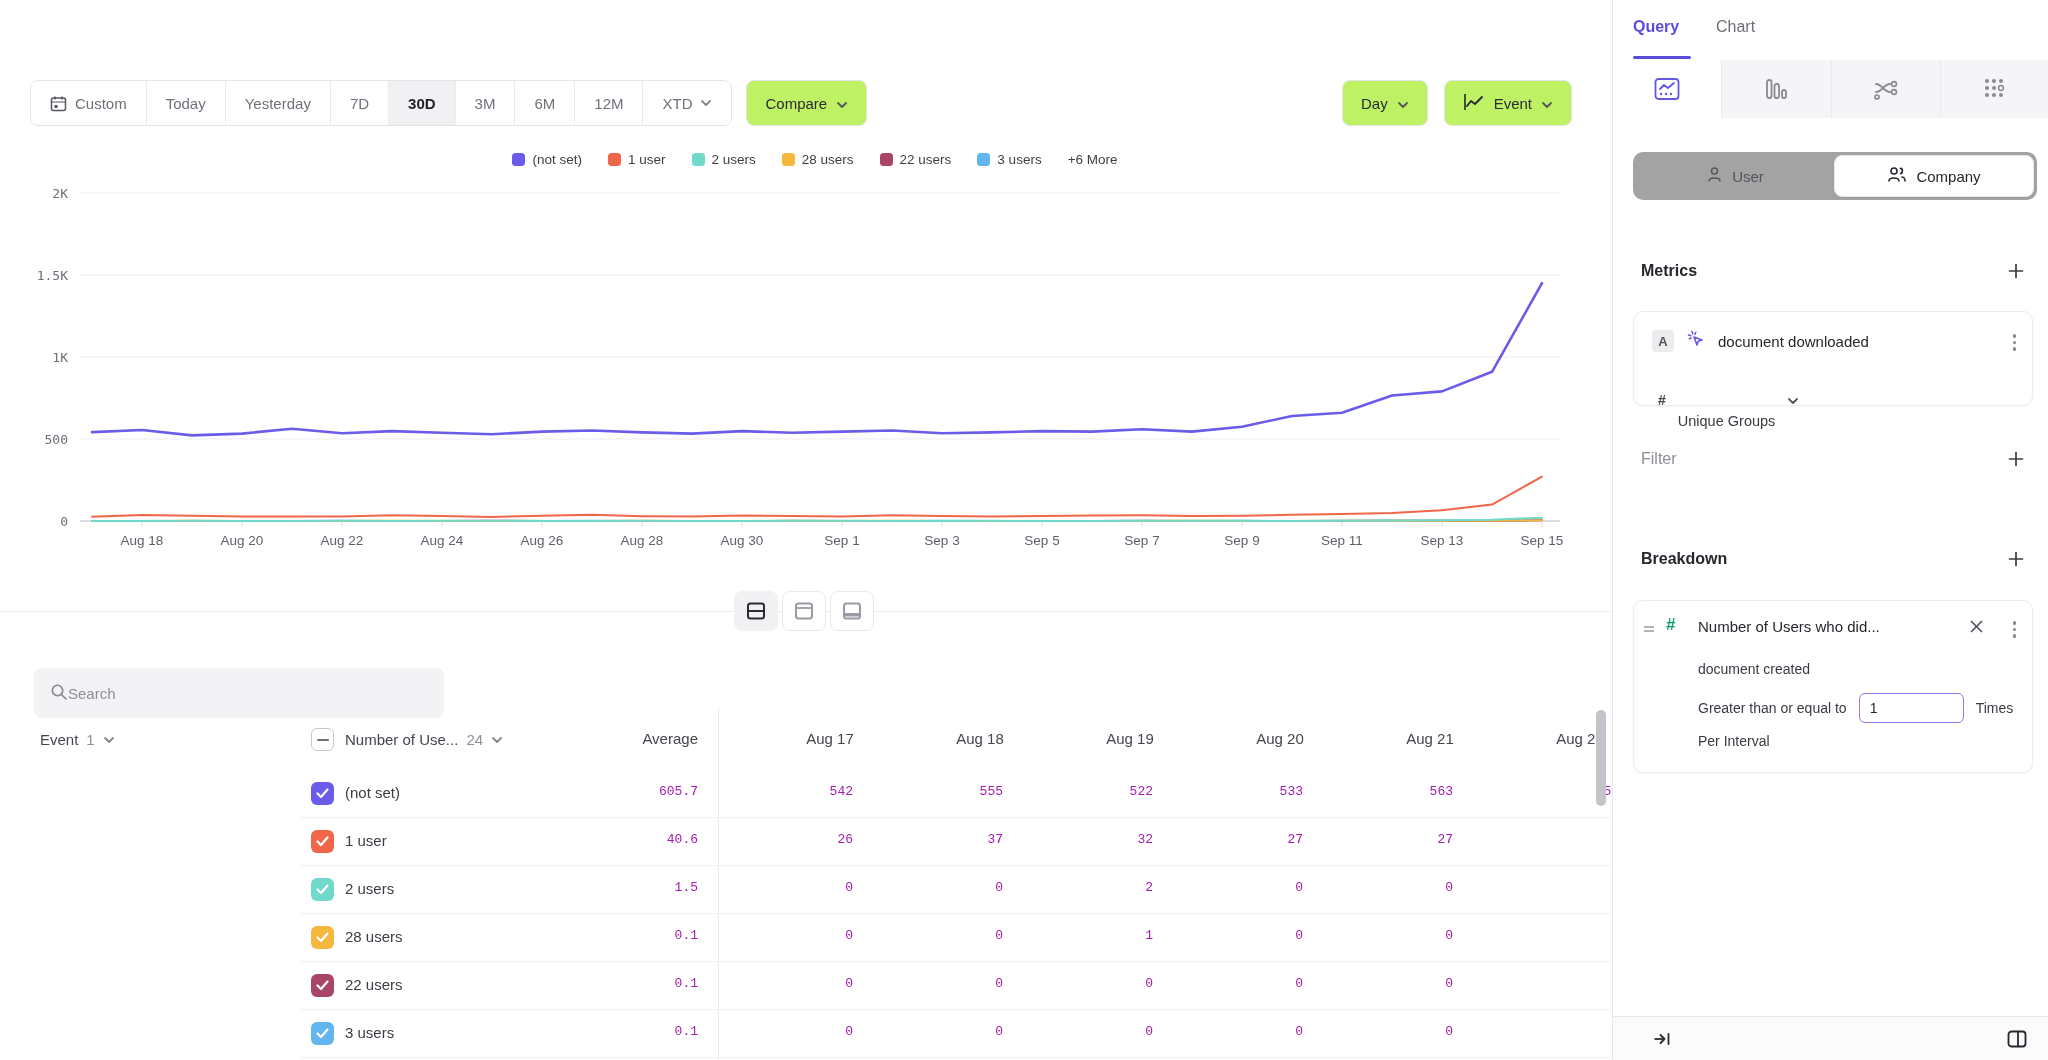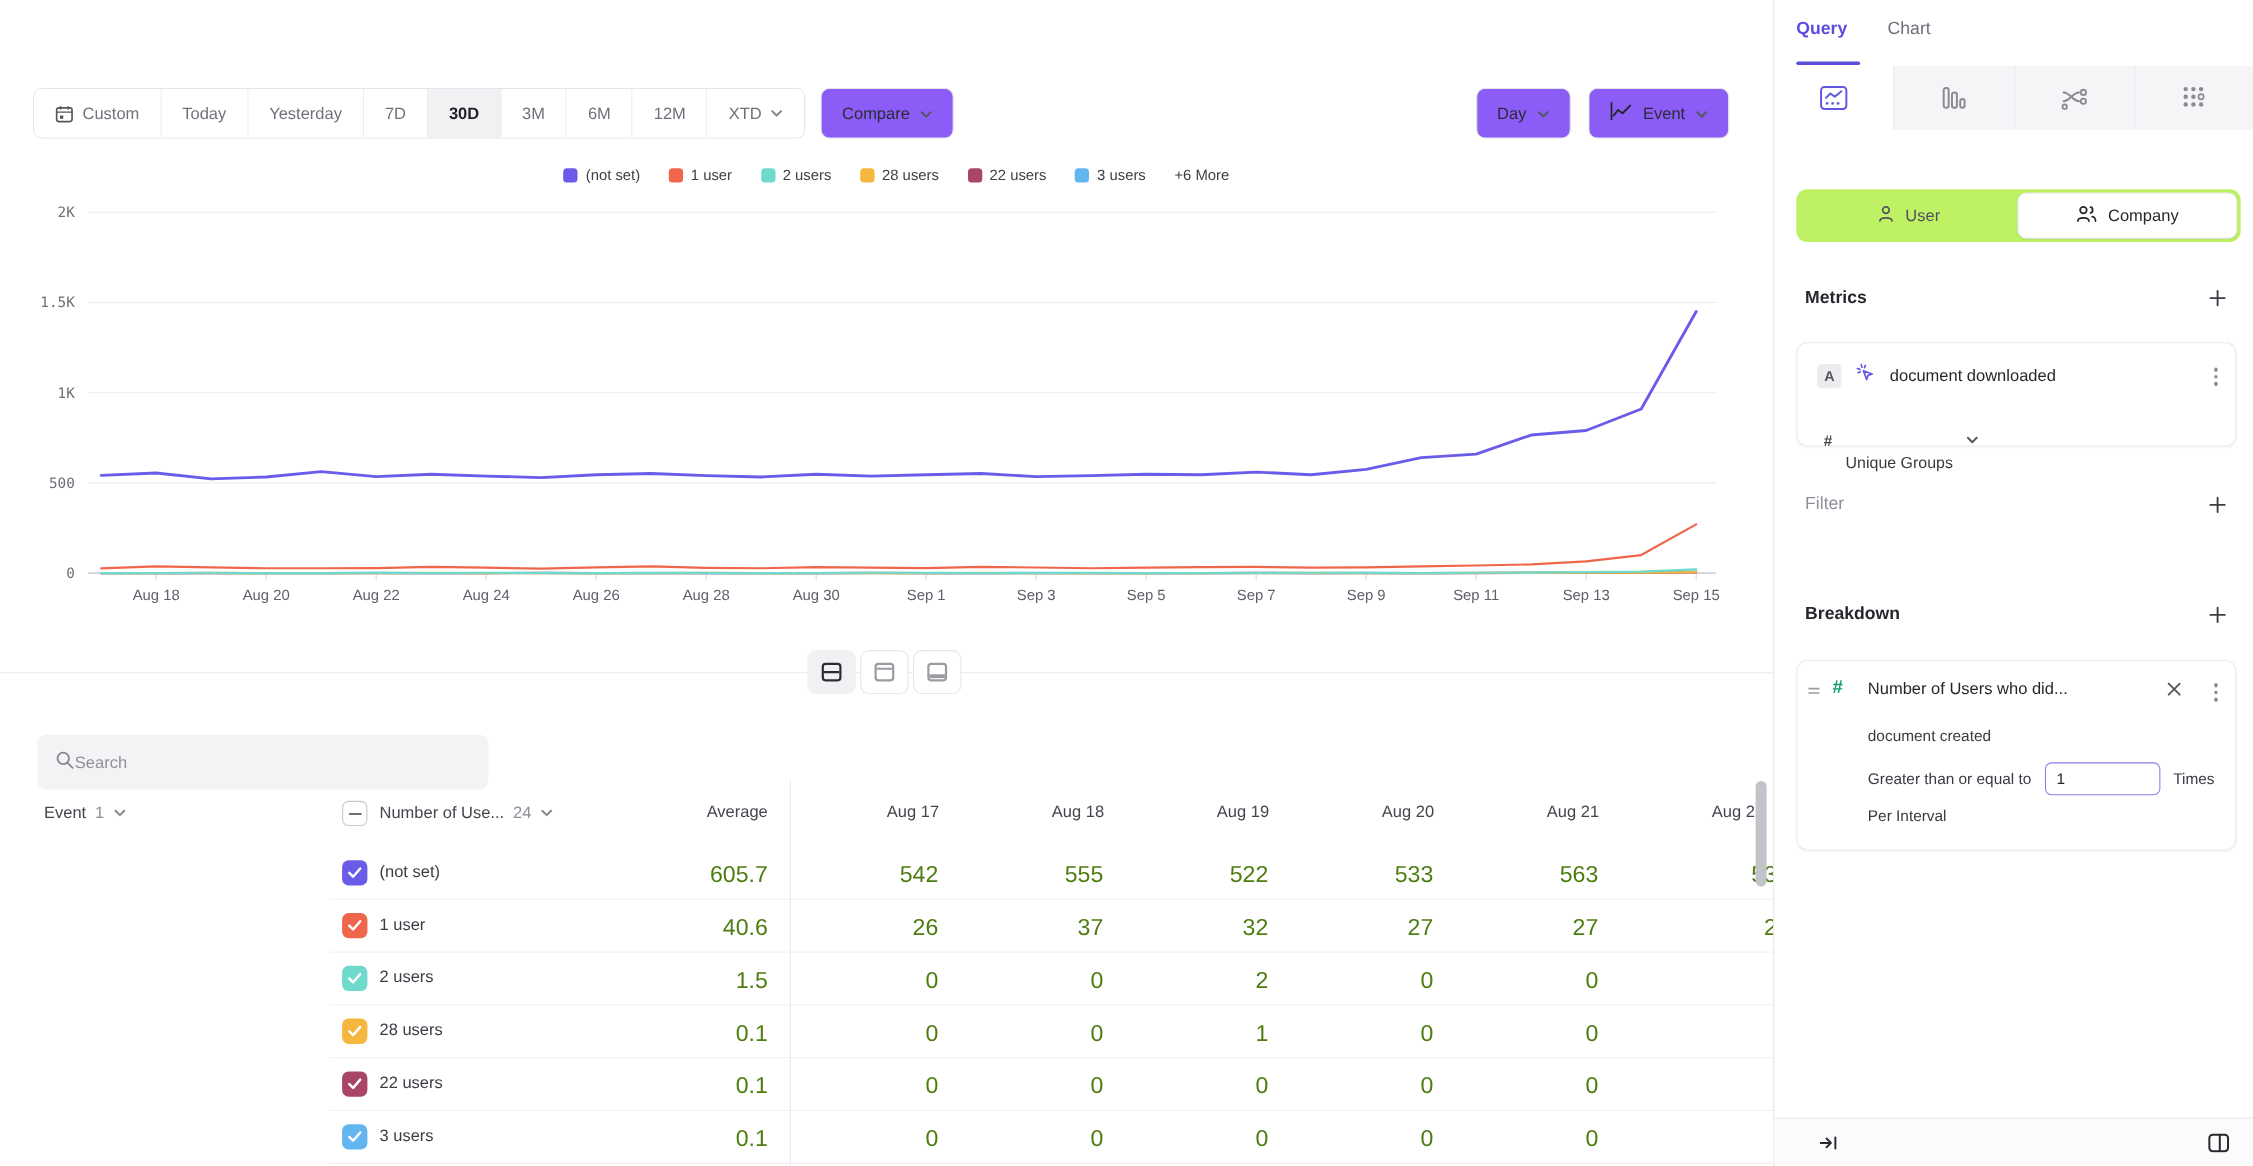--- a/index.html
+++ b/index.html
@@ -10,21 +10,21 @@
   #side { position:absolute; left:1612px; top:0; width:436px; height:1060px; background:#fff; border-left:1px solid #e8e8ec; }
 
   
   #toolbar { position:absolute; left:0; top:80px; width:1612px; height:46px; display:flex; align-items:center; padding:0 40px 0 30px; }
   .range-group { display:flex; height:46px; border:1px solid #e4e4e8; border-radius:8px; overflow:hidden; background:#fff; }
   .range-btn { display:flex; align-items:center; gap:8px; padding:0 19px; font-size:15px; color:#70707b;
     border-right:1px solid #ececf0; cursor:pointer; white-space:nowrap; background:#fff; }
   .range-btn:last-child { border-right:none; }
   .range-btn.active { background:#f1f1f4; color:#1f1f26; font-weight:bold; }
   .btn { display:flex; align-items:center; gap:9px; height:46px; padding:0 18px; border:1px solid #e4e4e8;
-    border-radius:8px; font-size:15px; color:#2b2b33; font-weight:500; background:#8b5cf6; cursor:pointer; white-space:nowrap; }
+    border-radius:8px; font-size:15px; color:#2b2b33; font-weight:500; background:#bef264; cursor:pointer; white-space:nowrap; }
   #compare-btn { margin-left:14px; }
   #interval-btn { margin-left:auto; }
   #charttype-btn { margin-left:16px; }
 
   
   #legend { position:absolute; left:70px; top:152px; width:1490px; display:flex; justify-content:center; gap:26px;
     font-size:13.5px; color:#3e3e47; }
   .legend-item { display:flex; align-items:center; gap:7px; }
   .swatch { width:13px; height:13px; border-radius:3.5px; }
 
@@ -50,37 +50,37 @@
   .muted { color:#8f8f99; }
   #col-divider { position:absolute; left:718px; top:708px; width:1px; height:352px; background:#ececf0; }
   .date-col-hdr { position:absolute; top:0; width:150px; text-align:center; font-size:15px; color:#45454e; }
   #event-panel { position:absolute; left:30px; top:770px; width:255px; height:290px; background:#f4f4f6;
     border-radius:8px 8px 0 0; padding:18px 10px 0 14px; font-size:15px; color:#5a5a64; white-space:nowrap; overflow:hidden; }
   .trow { position:absolute; left:0; width:1612px; height:48px; }
   .trow .sep { position:absolute; left:300px; right:0; bottom:0; height:1px; background:#f1f1f3; }
   .cbx { position:absolute; left:311px; top:12px; width:23px; height:23px; border-radius:6px; display:flex;
     align-items:center; justify-content:center; }
   .row-label { position:absolute; left:345px; top:14px; font-size:15px; color:#3c3c45; }
-  .num { font-family:Liberation Sans, sans-serif; font-size:21px; color:#4d7c0f; }
+  .num { font-family:Liberation Mono, monospace; font-size:13px; color:#a21caf; }
   .avg-cell { position:absolute; top:14px; left:498px; width:200px; text-align:right; }
   .date-cell { position:absolute; top:14px; width:150px; text-align:right; padding-right:52px; }
   #vscroll { position:absolute; left:1596px; top:710px; width:10px; height:96px; border-radius:5px; background:#c3c3c9; }
 
   
   .side-tabs { position:absolute; left:0; top:0; width:436px; height:60px; }
   .side-tab { position:absolute; top:18px; font-size:16px; cursor:pointer; }
   .side-tab.active { color:#5b4ddc; font-weight:bold; }
   .side-tab.inactive { color:#6e6e78; }
   #query-underline { position:absolute; left:20px; top:56px; width:58px; height:3px; border-radius:2px; background:#5b4ddc; }
   #type-tabs { position:absolute; left:0; top:60px; width:436px; height:58px; display:flex; }
   .type-tab { flex:1; display:flex; align-items:center; justify-content:center; cursor:pointer; }
   .type-tab.sel { background:#fff; }
   .type-tab.dim { background:#f5f5f7; border-left:1px solid #eaeaee; }
   .type-tab.dim:last-child { border-radius:0 0 0 0; }
-  #scope-toggle { position:absolute; left:20px; top:172px; width:404px; height:48px; background:#bef264; border-radius:10px;
+  #scope-toggle { position:absolute; left:20px; top:152px; width:404px; height:48px; background:#a3a3a3; border-radius:10px;
     display:flex; padding:3px; }
   .scope-opt { flex:1; display:flex; align-items:center; justify-content:center; gap:9px; font-size:15px; color:#52525c;
     border-radius:8px; cursor:pointer; }
   .scope-opt.sel { background:#fff; border:1px solid #e8e8ec; box-shadow:0 1px 2px rgba(0,0,0,.06); color:#26262d; font-weight:500; }
   .section-hdr { position:absolute; left:28px; right:24px; display:flex; justify-content:space-between; align-items:center; }
   .section-hdr .t { font-size:16px; font-weight:bold; color:#26262d; }
   .section-hdr .t.gray { color:#8e8e98; font-weight:normal; }
   .card { position:absolute; left:20px; width:400px; background:#fff; border:1px solid #ececf0; border-radius:10px;
     box-shadow:0 1px 2px rgba(30,30,40,.04); }
   .badge-a { width:22px; height:22px; border-radius:4px; background:#ececef; color:#55555e; font-size:13px; font-weight:bold;

